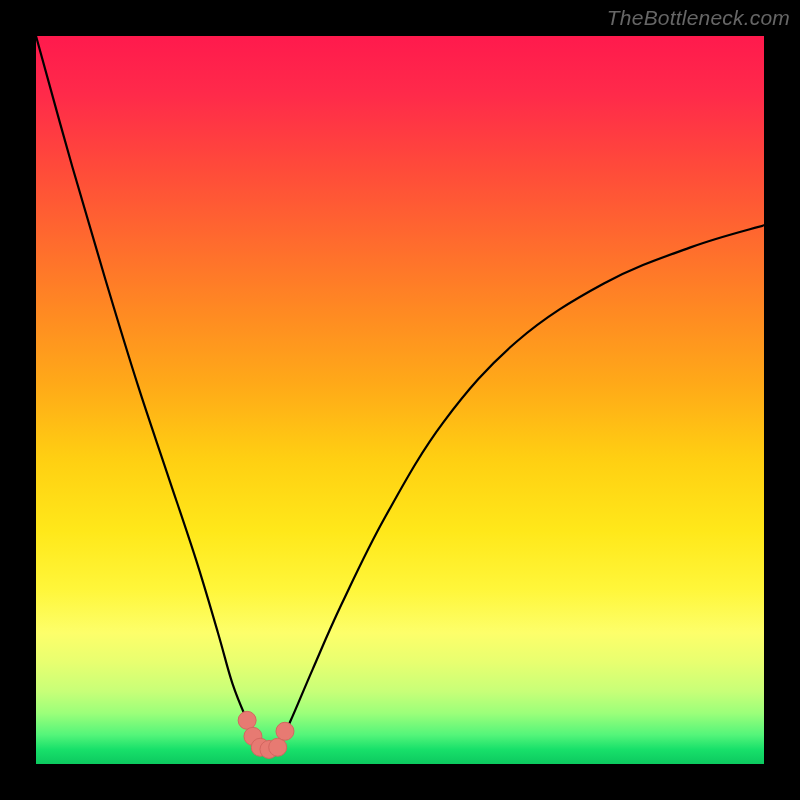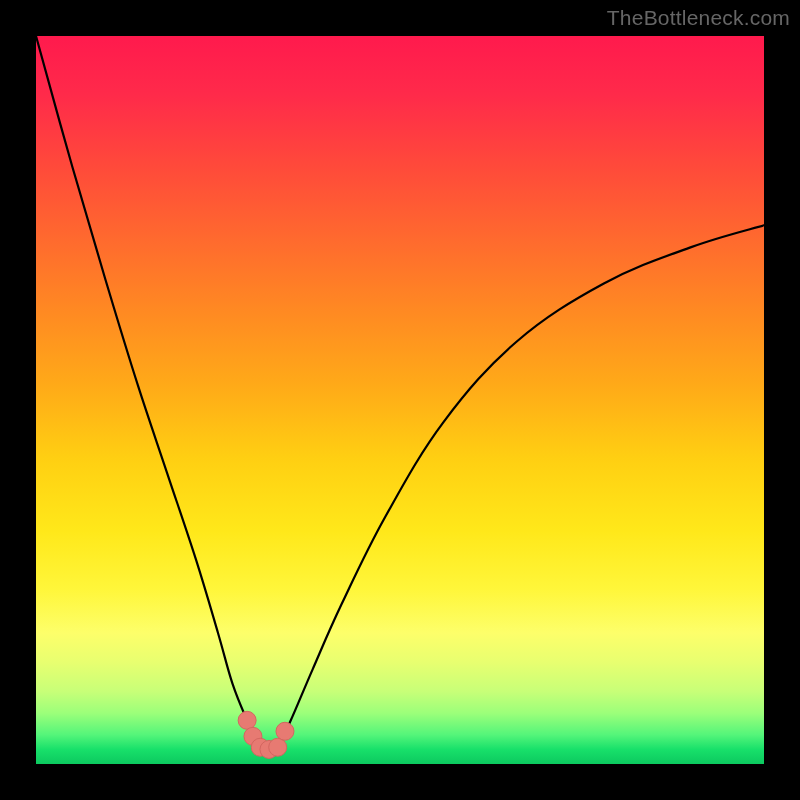--- a/index.html
+++ b/index.html
@@ -11,20 +11,21 @@
     overflow: hidden;
     font-family: Arial, Helvetica, sans-serif;
   }
   .frame {
     position: absolute;
     left: 0;
     top: 0;
     width: 800px;
     height: 659px;
     background: #000;
+    font-style: italic;
   }
   .plot-area {
     position: absolute;
     left: 36px;
     top: 36px;
     width: 728px;
     height: 728px;
     
     background: linear-gradient(
       to bottom,

